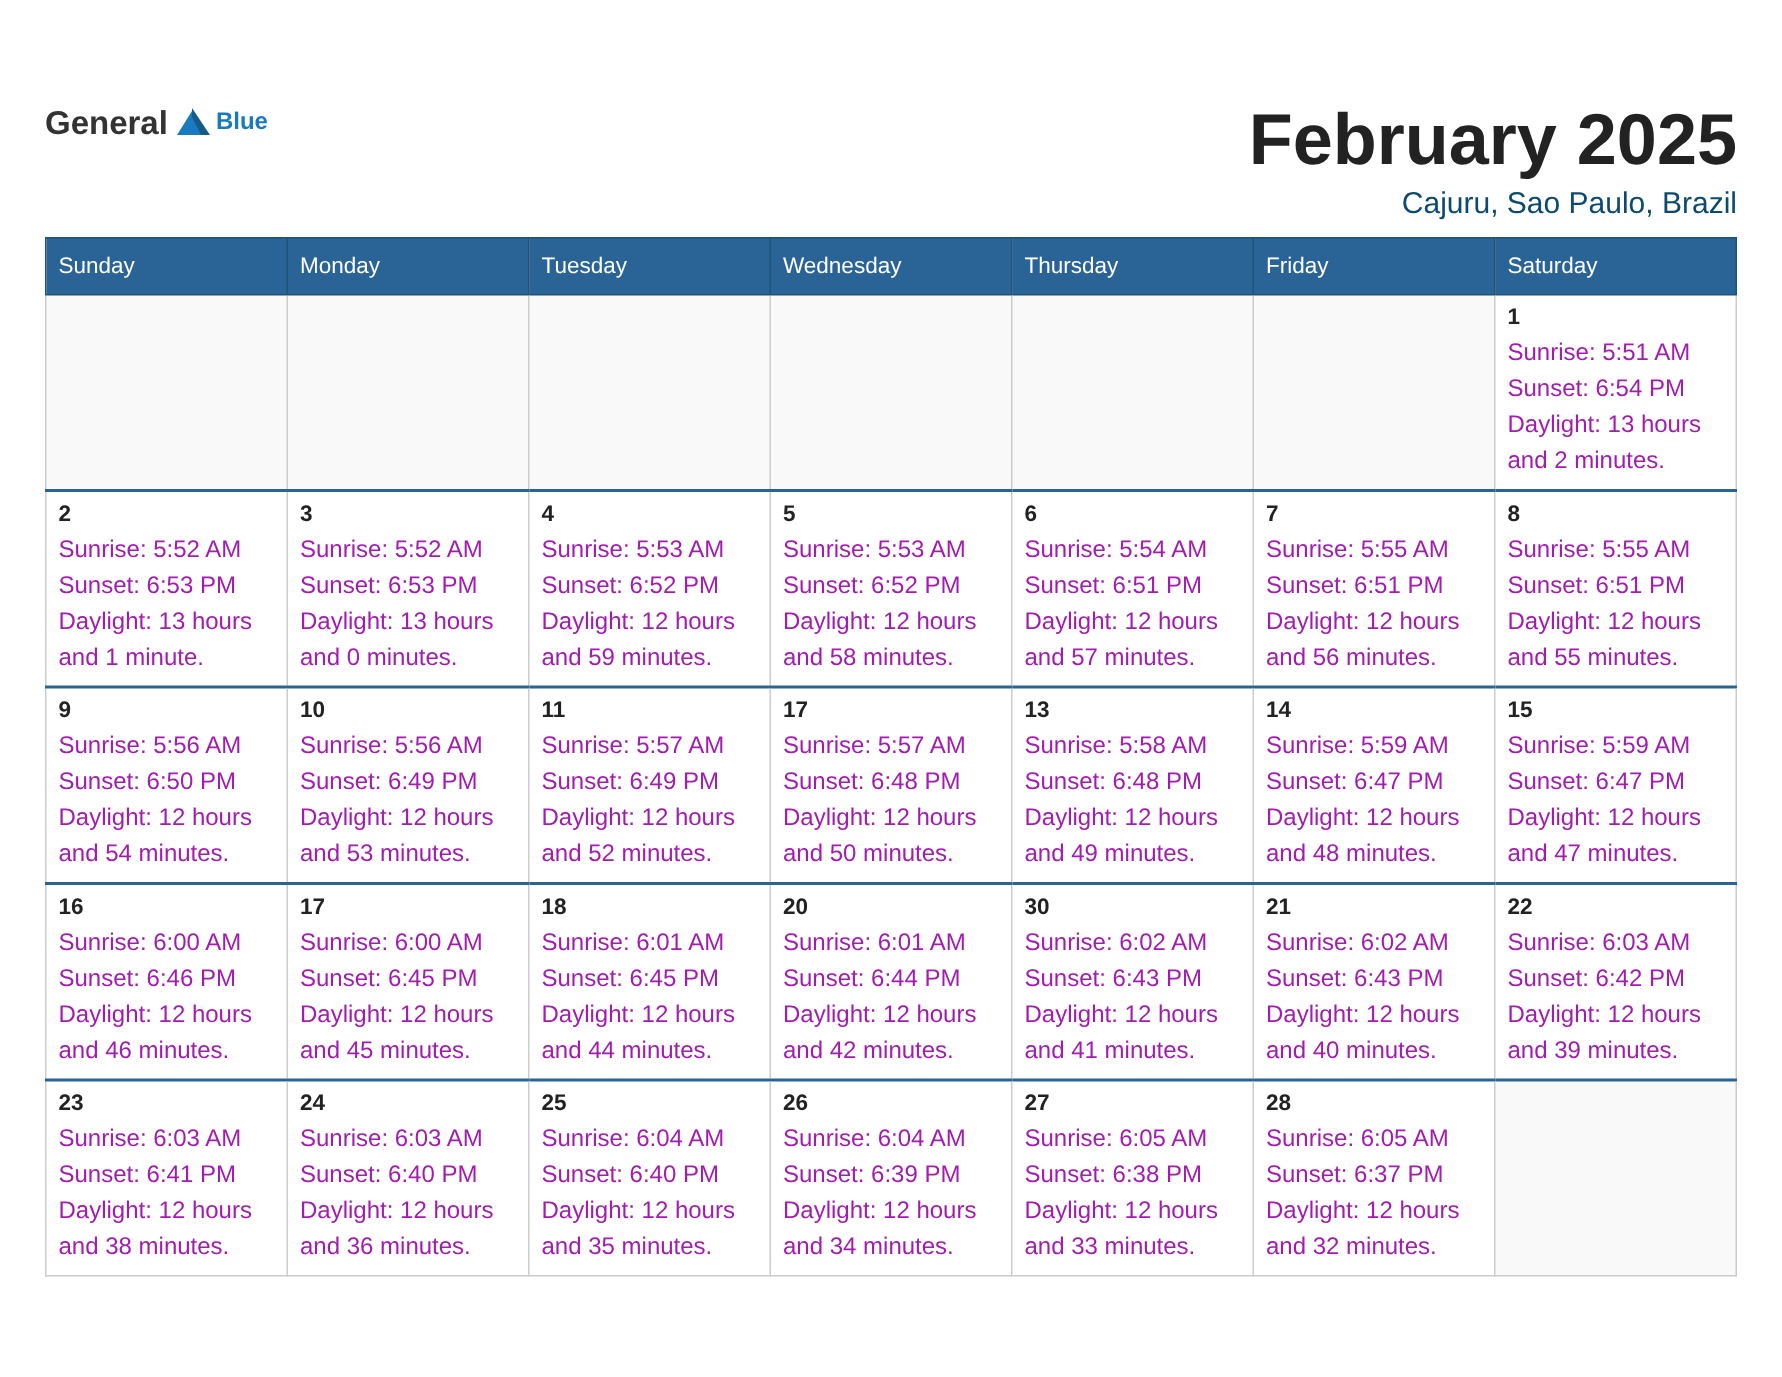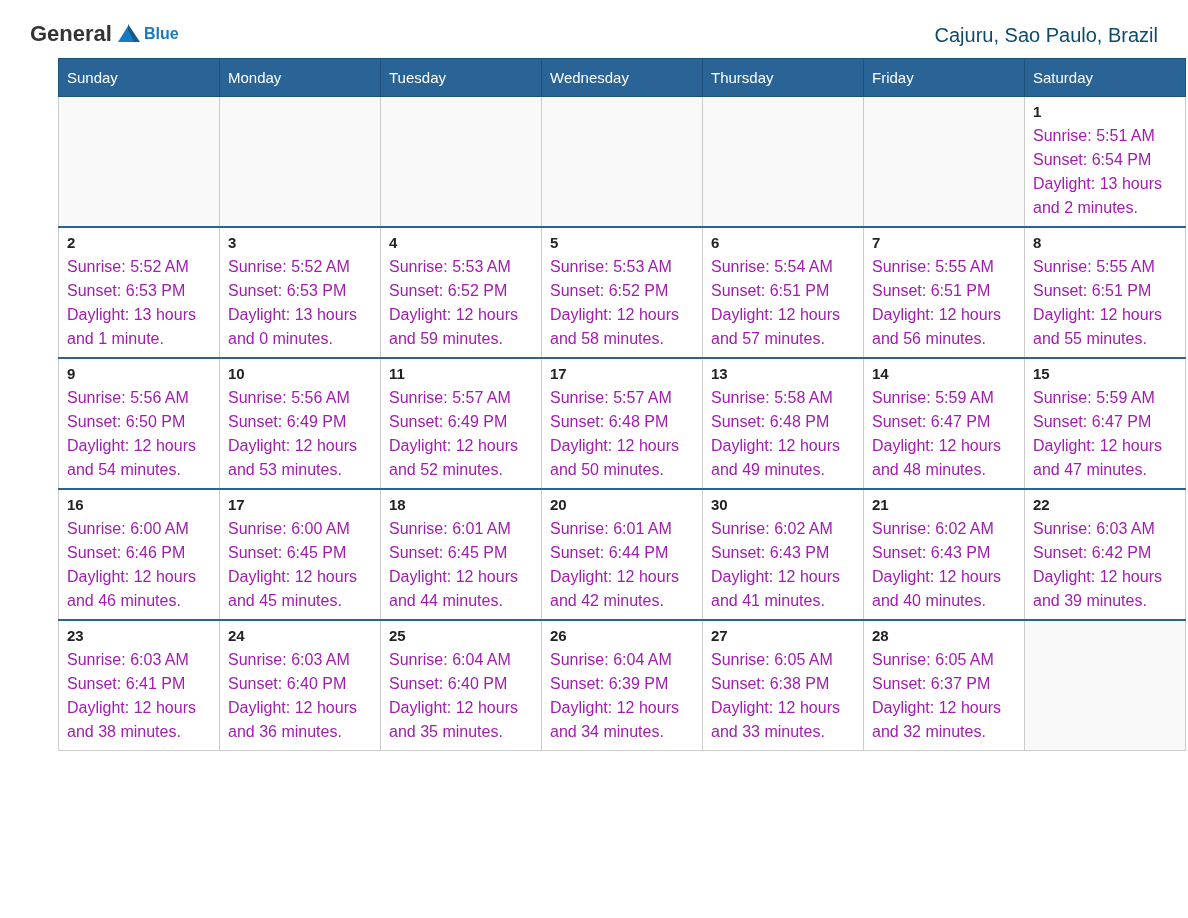--- a/index.html
+++ b/index.html
@@ -8,20 +8,21 @@
       background: #fff;
       padding: 20px 30px;
       width: 1188px;
       min-height: 918px;
     }
     .header {
       display: flex;
       justify-content: space-between;
       align-items: flex-start;
       margin-bottom: 10px;
+      margin-top: 48px;
     }
     .logo {
       display: flex;
       align-items: center;
       gap: 0;
     }
     .logo-text-general {
       font-size: 22px;
       font-weight: bold;
       color: #333;
@@ -47,21 +48,20 @@
     }
     .location {
       font-size: 20px;
       color: #0c4a6e;
       margin-top: 4px;
     }
     .calendar {
       width: 100%;
       border-collapse: collapse;
       margin-top: 10px;
-      margin-left: 28px;
     }
     .calendar th {
       background-color: #2a6496;
       color: #fff;
       font-size: 15px;
       font-weight: normal;
       padding: 10px 8px;
       text-align: left;
       border: 1px solid #1e5276;
     }
@@ -100,20 +100,21 @@
 <div class="header">
   <div class="logo">
     <span class="logo-text-general">General</span>
     <svg class="logo-icon" viewBox="0 0 28 28" xmlns="http://www.w3.org/2000/svg">
       <polygon points="4,22 14,6 24,22" fill="#1a7abf"></polygon>
       <polygon points="14,10 20,22 26,22 14,4" fill="#155a8a"></polygon>
     </svg>
     <span class="logo-text-blue">Blue</span>
   </div>
   <div class="title-section">
+    <div class="month-title">February 2025</div>
     <div class="location">Cajuru, Sao Paulo, Brazil</div>
   </div>
 </div>
 
 <table class="calendar">
   <thead>
     <tr>
     <th>Sunday</th>
         <th>Monday</th>
         <th>Tuesday</th>

